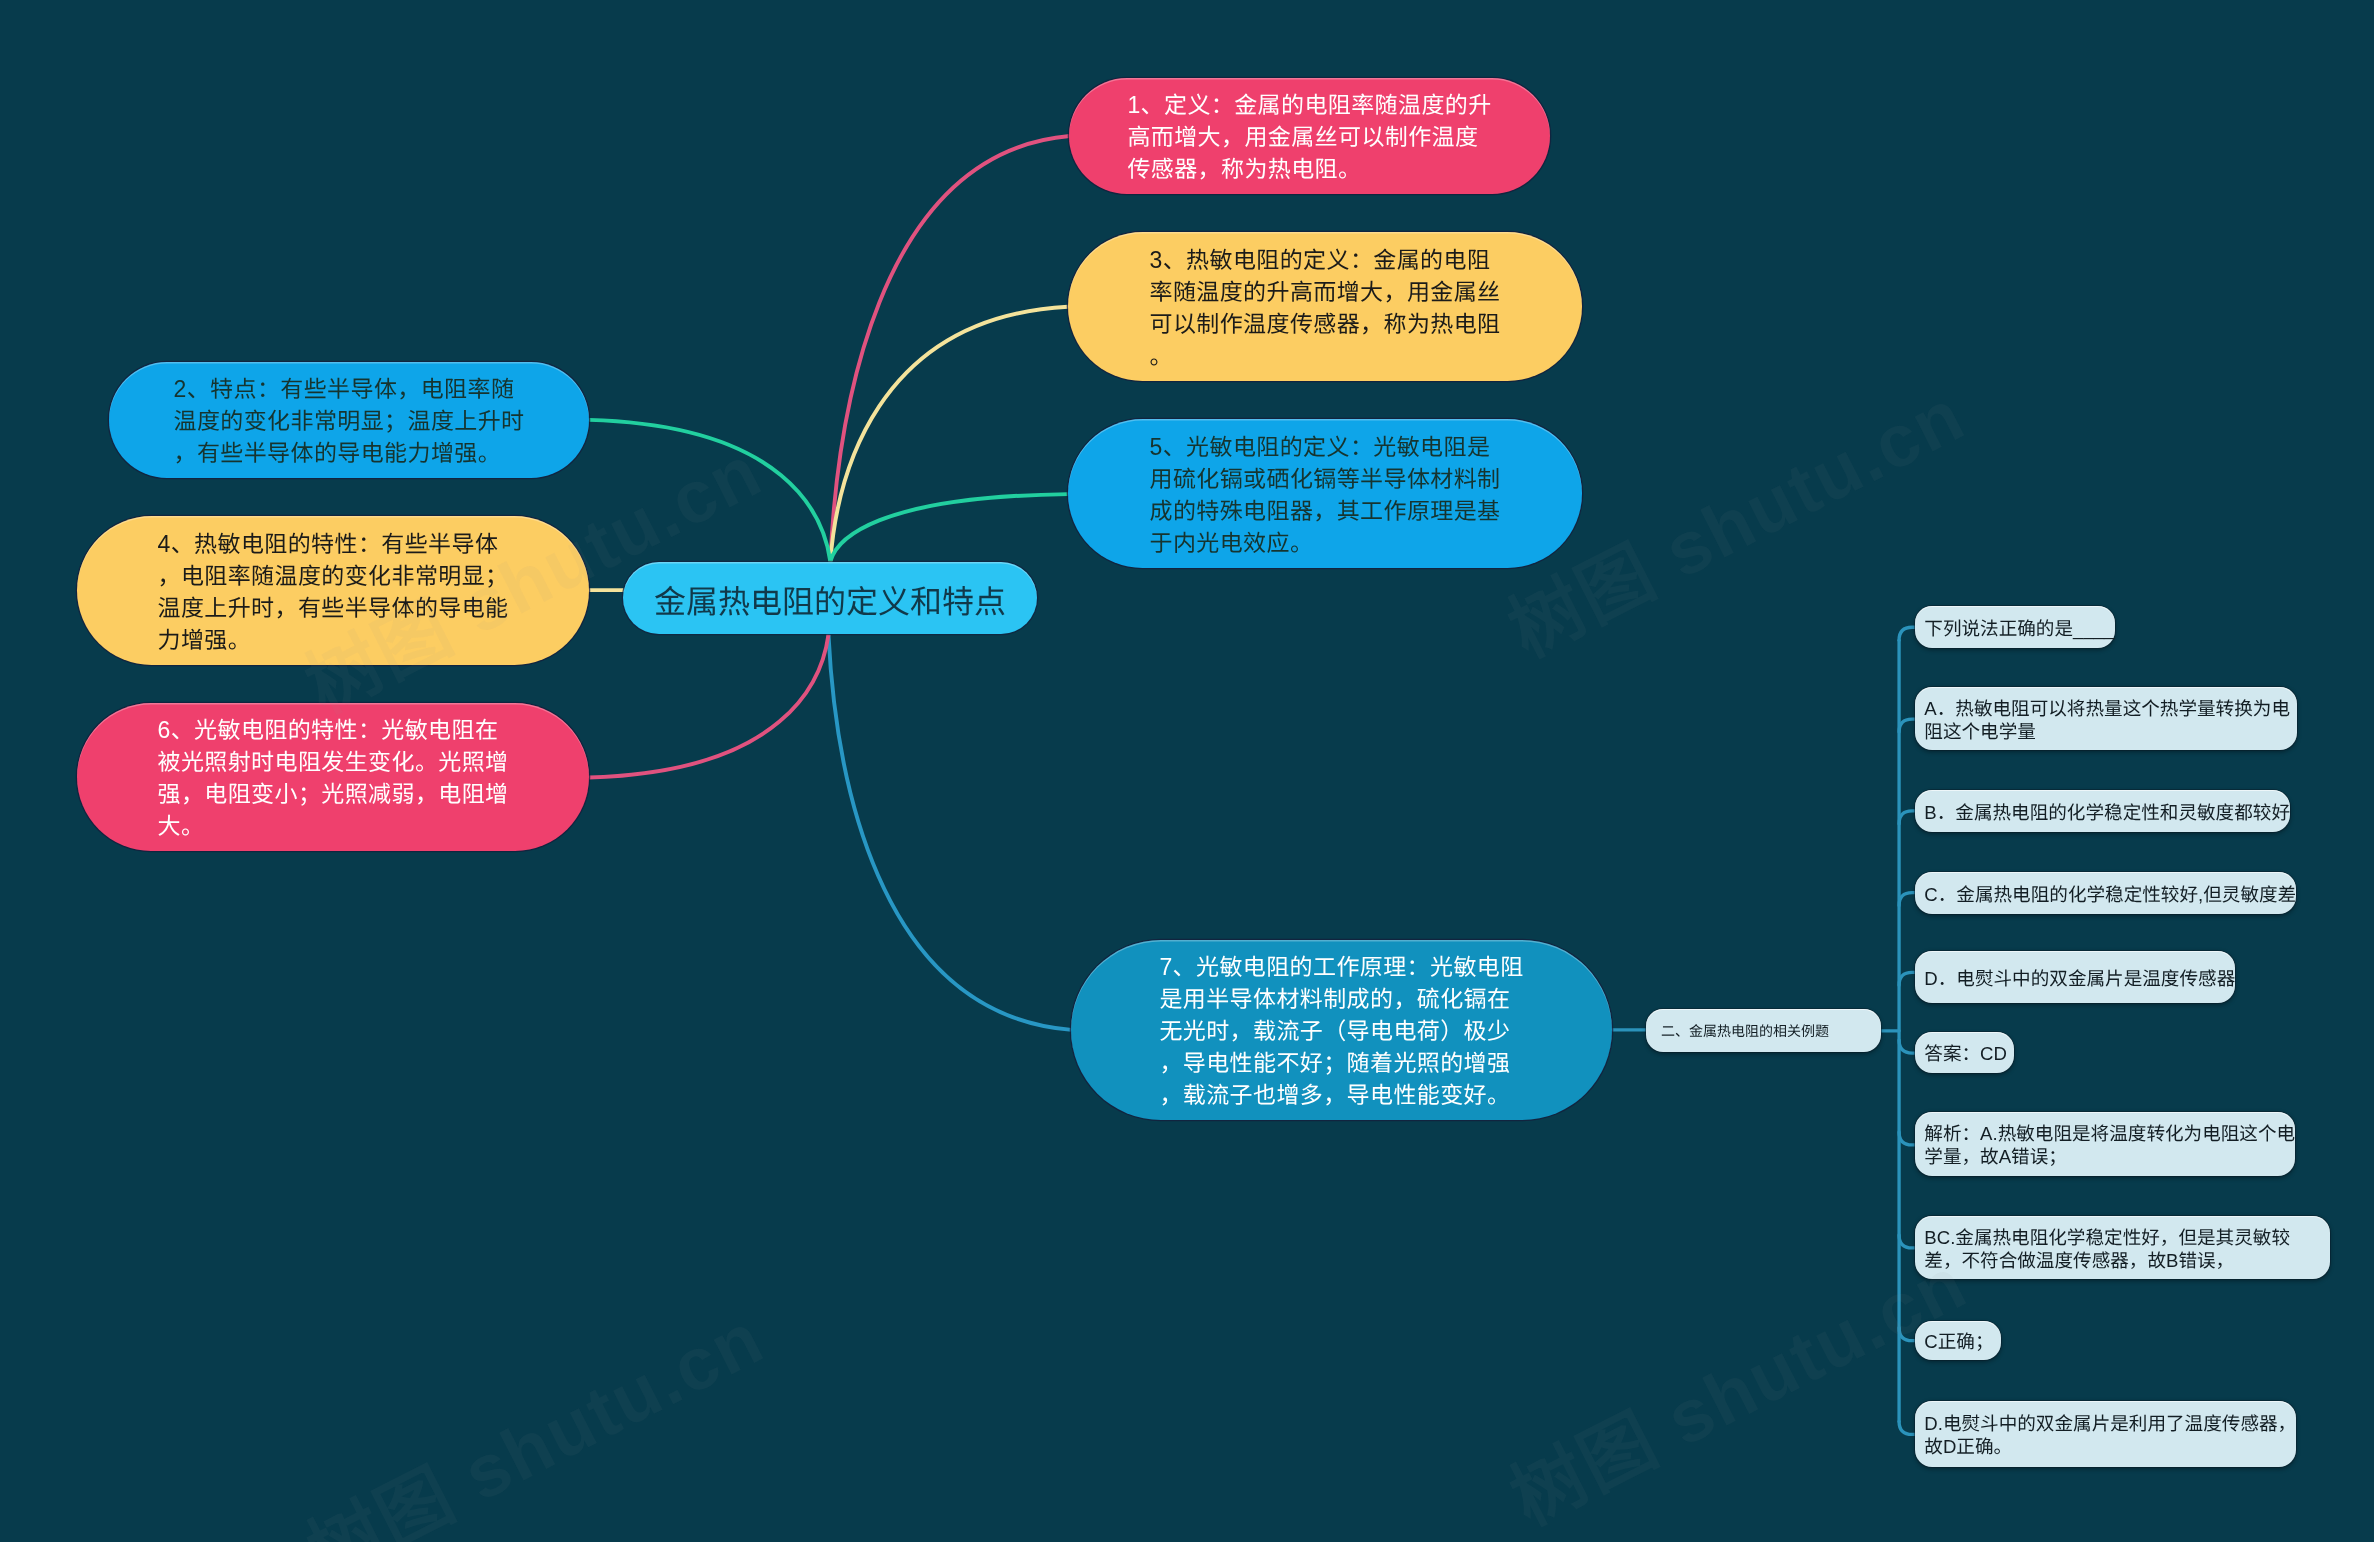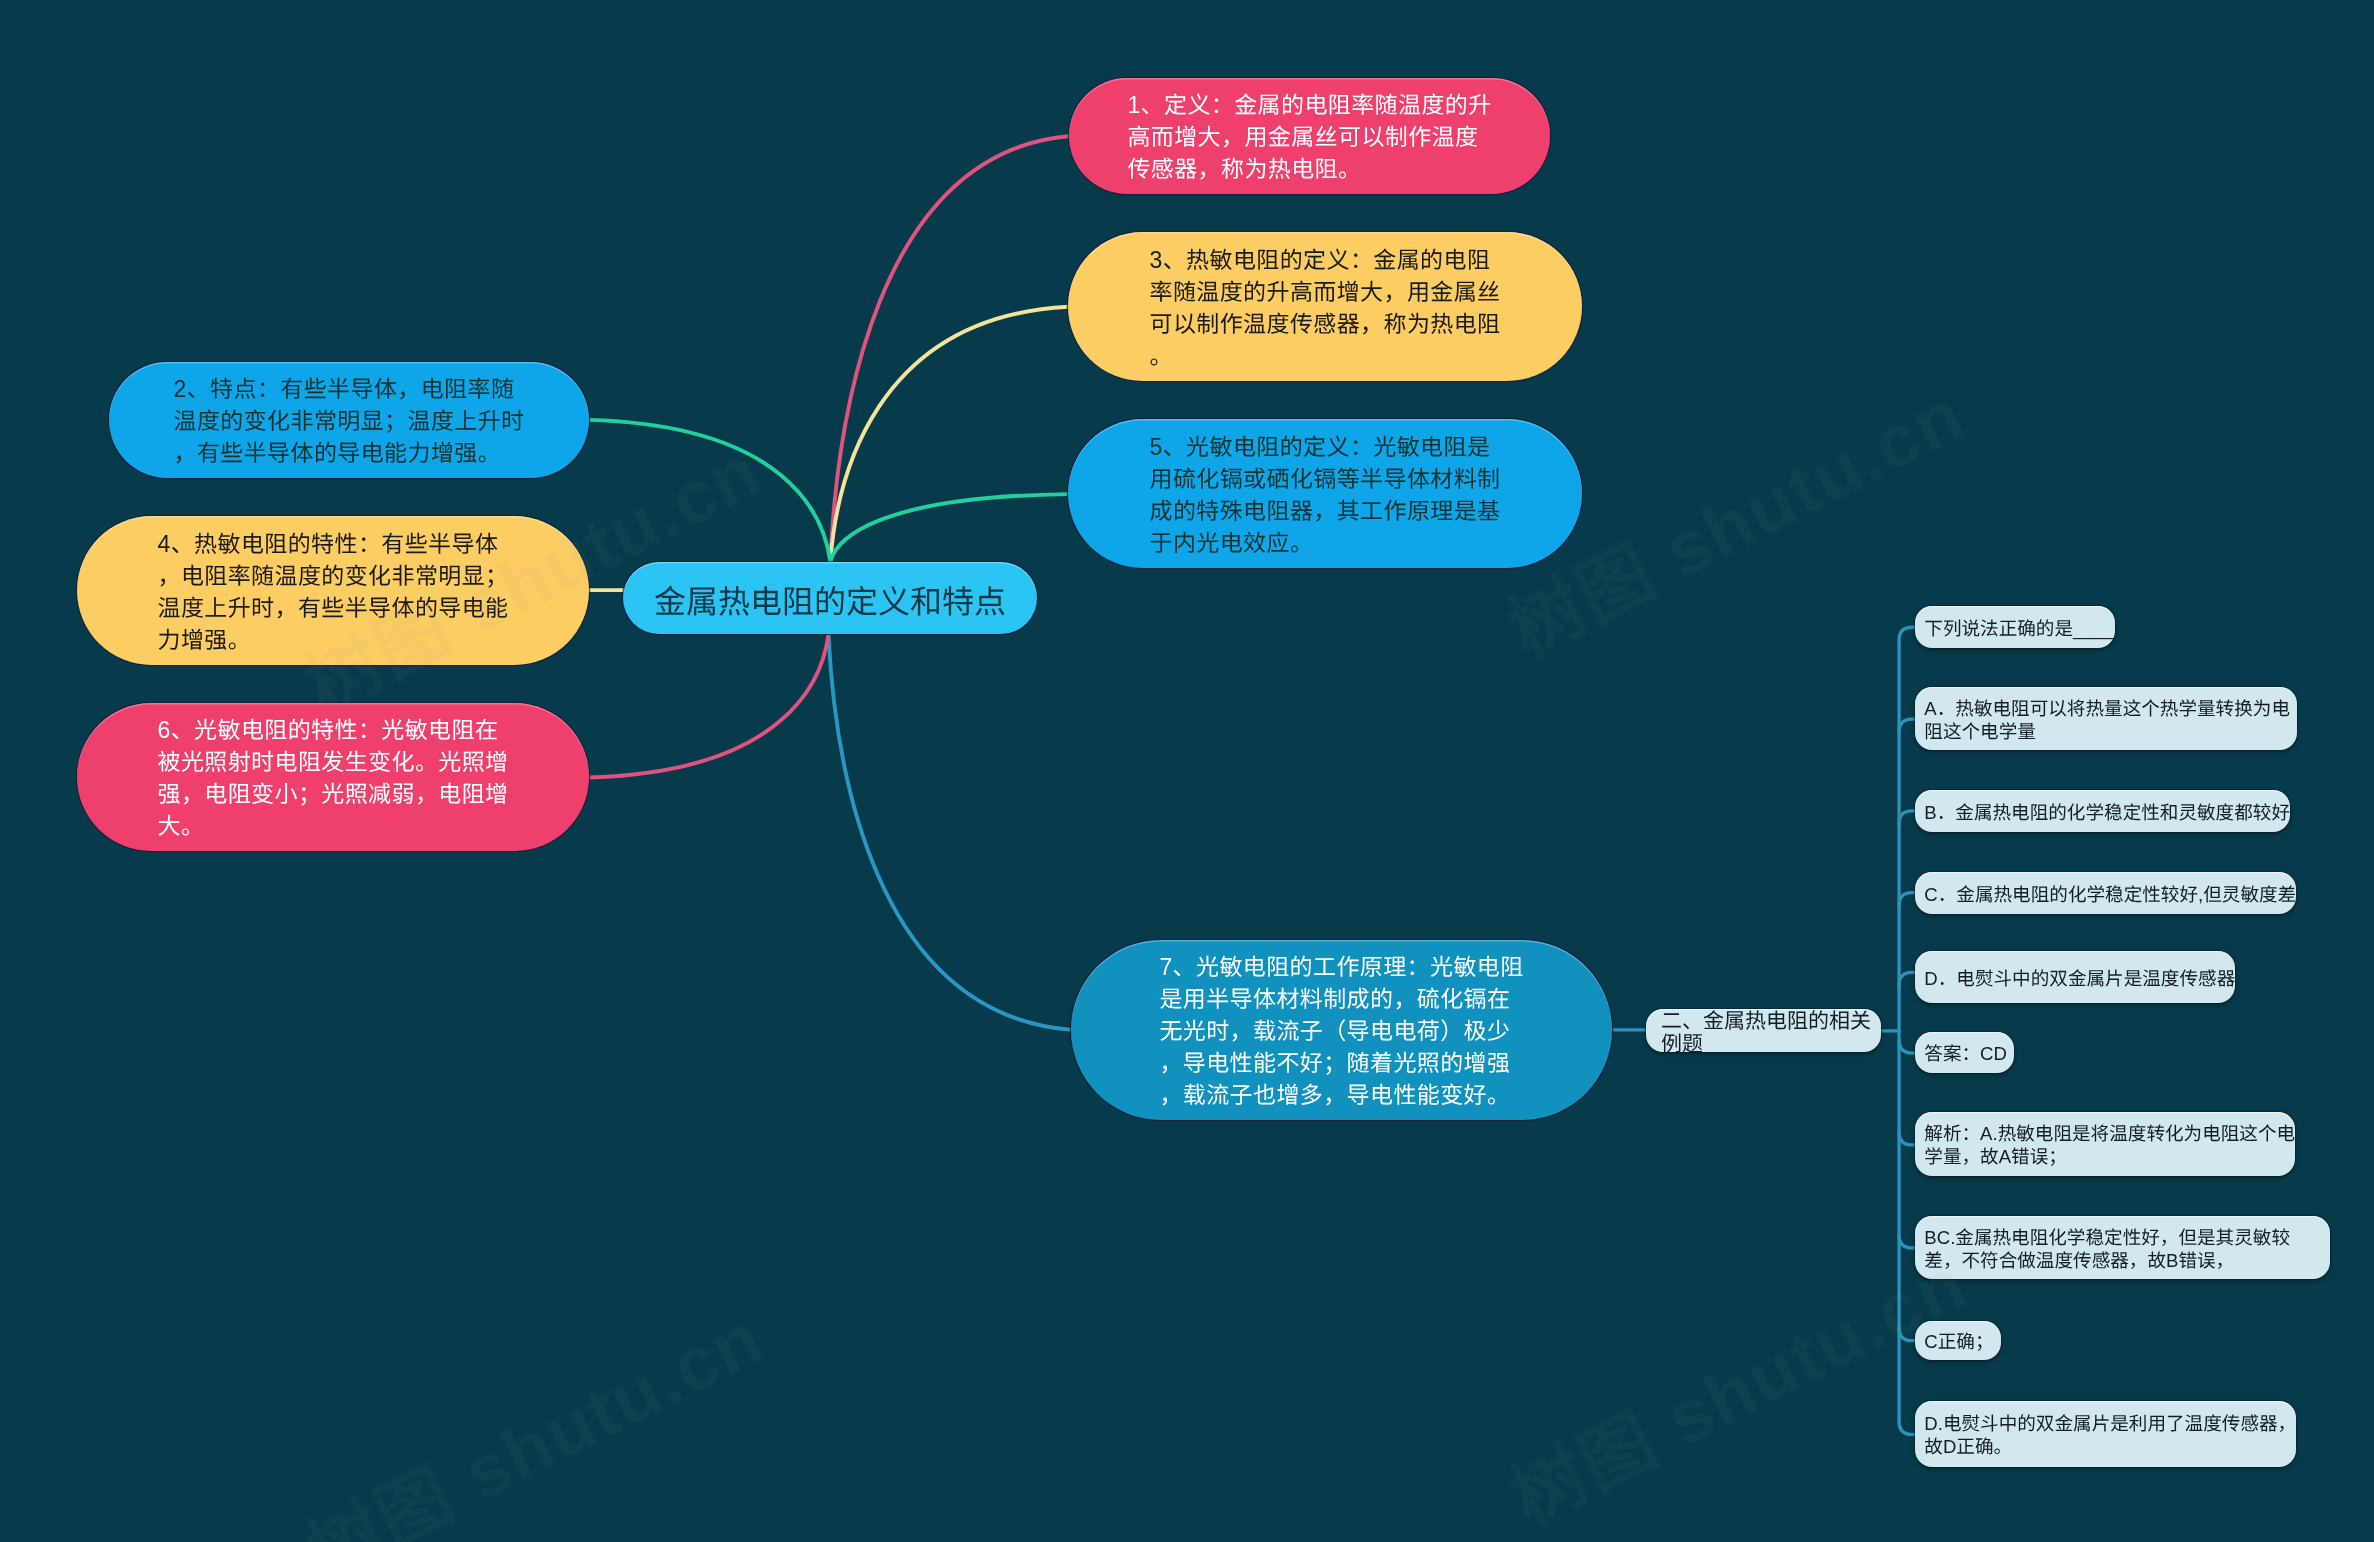--- a/index.html
+++ b/index.html
@@ -43,21 +43,21 @@
   .n-center{background:#2bc4f3;color:#11394a;border-radius:927px;
              font-size:32px;justify-content:center;
              box-shadow:0 0 0 1.3px rgba(22,28,58,.55), inset 0 1.5px 0 rgba(255,255,255,.3);}
   .n-center .txt{text-align:center;}
 
   .n-light{background:#d2e8ef;color:#131e24;border-radius:17px;
             font-size:18.6px;line-height:23px;
             box-shadow:0 0 0 0.9px rgba(9,26,38,.45), 0 1.9px 4.6px rgba(0,8,14,.45),
                        inset 0 1.1px 0 rgba(255,255,255,.6);}
   .n-light .txt{padding-left:9.3px;}
-  .light-mid{font-size:21px;}
+  .light-mid{font-size:14px;}
   .light-mid .txt{padding-left:15px;}
 </style>
 </head>
 <body>
 
 <div id="stage">
 
     <svg class="edges" viewBox="0 0 2560 1663" xmlns="http://www.w3.org/2000/svg">
     <path class="edge edge-pink" d="M 895 605 C 902.0 453.7 943.0 164.8 1153 146.5" stroke="#e0527f"></path>
     <path class="edge edge-yellow" d="M 895 605 C 902.0 514.4 943.0 341.5 1151 330.5" stroke="#f4e39b"></path>

